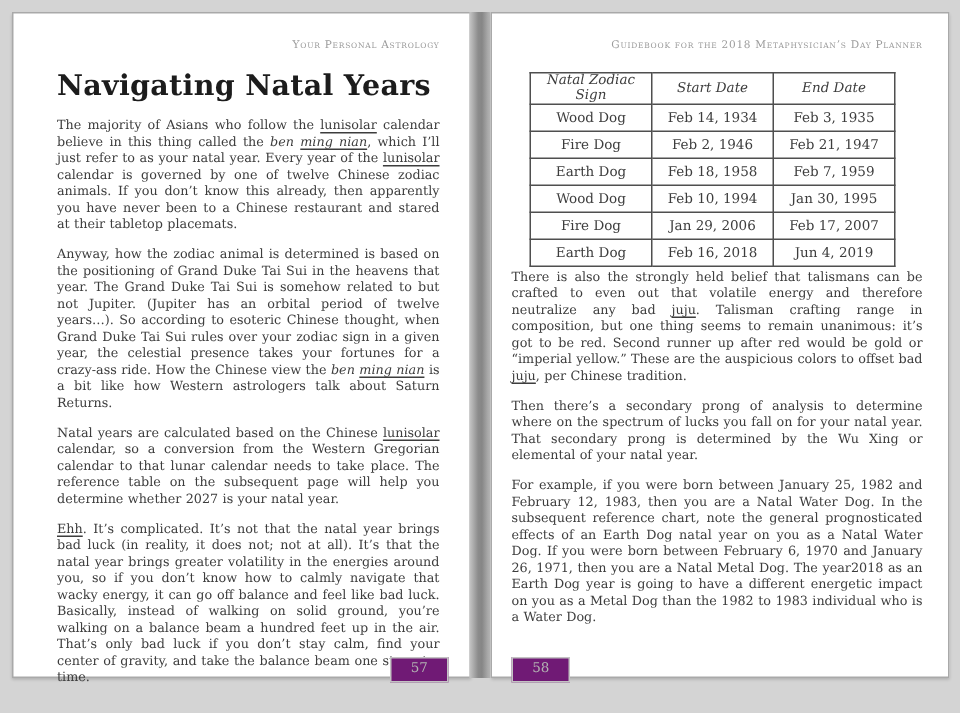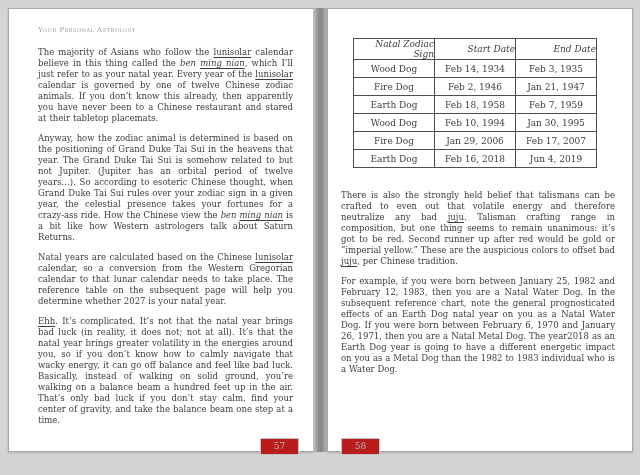--- a/index.html
+++ b/index.html
@@ -17,21 +17,21 @@
     box-sizing:border-box;
     box-shadow:0 1px 2px rgba(0,0,0,.18);
   }
   .page-left{left:8px;width:306px;padding:17px 20px 0 29px;}
   .page-right{left:327px;width:306px;padding:17px 17px 0 13px;}
   .spine{
     position:absolute;left:313px;top:8px;width:15px;height:444px;
     background:linear-gradient(90deg,#c6c6c6 0%,#8c8c8c 38%,#868686 55%,#c2c2c2 100%);
   }
   .running-head{
-    text-align:left;
+    text-align:right;
     font-variant:small-caps;
     font-size:7px;letter-spacing:.5px;
     color:#9b9b9b;
     height:10px;
   }
   .chapter-title{
     margin:11px 0 0 0;
     font-size:19px;line-height:21px;
     font-weight:bold;color:#1c1c1c;
     letter-spacing:.2px;
@@ -59,67 +59,69 @@
     table-layout:fixed;
     width:241px;
   }
   table.natal th,table.natal td{
     border:1px solid #4f4f4f;
     width:80px;height:17px;
     text-align:center;vertical-align:middle;
     font-size:9px;color:#3d3d3d;
     padding:0;
   }
-  table.natal th{font-style:italic;font-weight:normal;text-align:right;}
-  .page-right .bodytext{margin-top:22px;}
+  table.natal th{font-style:italic;font-weight:normal;}
+  .page-right .bodytext{margin-top:2px;}
   .pagenum{
     position:absolute;bottom:-4px;
     width:37px;height:15px;line-height:15px;
-    background:#b91c1c;border:1px solid #c3c3c3;
+    background:#701a75;border:1px solid #c3c3c3;
     text-align:center;
     font-size:9px;color:#b2b2b2;
   }
   .pn-right{right:14px;}
   .pn-left{left:13px;}
 </style>
 </head>
 <body>
 
 <div class="page page-left">
   <div class="running-head">Your Personal Astrology</div>
+  <h1 class="chapter-title">Navigating Natal Years</h1>
   <div class="bodytext">
     <p><span>The majority of Asians who follow the </span><span class="sq">lunisolar</span><span> calendar believe in this thing called the </span><span class="it">ben </span><span class="it sq">ming nian</span><span>, which I’ll just refer to as your natal year. Every year of the </span><span class="sq">lunisolar</span><span> calendar is governed by one of twelve Chinese zodiac animals. If you don’t know this already, then apparently you have never been to a Chinese restaurant and stared at their tabletop placemats.</span></p>
     <p><span>Anyway, how the zodiac animal is determined is based on the positioning of Grand Duke Tai Sui in the heavens that year. The Grand Duke Tai Sui is somehow related to but not Jupiter. (Jupiter has an orbital period of twelve years…). So according to esoteric Chinese thought, when Grand Duke Tai Sui rules over your zodiac sign in a given year, the celestial presence takes your fortunes for a crazy-ass ride. How the Chinese view the </span><span class="it">ben </span><span class="it sq">ming nian</span><span> is a bit like how Western astrologers talk about Saturn Returns.</span></p>
     <p><span>Natal years are calculated based on the Chinese </span><span class="sq">lunisolar</span><span> calendar, so a conversion from the Western Gregorian calendar to that lunar calendar needs to take place. The reference table on the subsequent page will help you determine whether 2027 is your natal year.</span></p>
     <p><span class="sq">Ehh</span><span>. It’s complicated. It’s not that the natal year brings bad luck (in reality, it does not; not at all). It’s that the natal year brings greater volatility in the energies around you, so if you don’t know how to calmly navigate that wacky energy, it can go off balance and feel like bad luck. Basically, instead of walking on solid ground, you’re walking on a balance beam a hundred feet up in the air. That’s only bad luck if you don’t stay calm, find your center of gravity, and take the balance beam one step at a time.</span></p>
   </div>
   <div class="pagenum pn-right">57</div>
 </div>
 
 <div class="spine"></div>
 
 <div class="page page-right">
+  <div class="running-head">Guidebook for the 2018 Metaphysician’s Day Planner</div>
   <table class="natal">
     <thead>
         <tr>
           <th>Natal Zodiac Sign</th>
           <th>Start Date</th>
           <th>End Date</th>
         </tr>
       </thead>
     <tbody>
         <tr>
           <td>Wood Dog</td>
           <td>Feb 14, 1934</td>
           <td>Feb 3, 1935</td>
         </tr>
         <tr>
           <td>Fire Dog</td>
           <td>Feb 2, 1946</td>
-          <td>Jan 21, 1947</td>
+          <td>Feb 21, 1947</td>
         </tr>
         <tr>
           <td>Earth Dog</td>
           <td>Feb 18, 1958</td>
           <td>Feb 7, 1959</td>
         </tr>
         <tr>
           <td>Wood Dog</td>
           <td>Feb 10, 1994</td>
           <td>Jan 30, 1995</td>
@@ -131,16 +133,17 @@
         </tr>
         <tr>
           <td>Earth Dog</td>
           <td>Feb 16, 2018</td>
           <td>Jun 4, 2019</td>
         </tr>
       </tbody>
   </table>
   <div class="bodytext">
     <p><span>There is also the strongly held belief that talismans can be crafted to even out that volatile energy and therefore neutralize any bad </span><span class="sq">juju</span><span>. Talisman crafting range in composition, but one thing seems to remain unanimous: it’s got to be red. Second runner up after red would be gold or “imperial yellow.” These are the auspicious colors to offset bad </span><span class="sq">juju</span><span>, per Chinese tradition.</span></p>
+    <p><span>Then there’s a secondary prong of analysis to determine where on the spectrum of lucks you fall on for your natal year. That secondary prong is determined by the Wu Xing or elemental of your natal year.</span></p>
     <p><span>For example, if you were born between January 25, 1982 and February 12, 1983, then you are a Natal Water Dog. In the subsequent reference chart, note the general prognosticated effects of an Earth Dog natal year on you as a Natal Water Dog. If you were born between February 6, 1970 and January 26, 1971, then you are a Natal Metal Dog. The year2018 as an Earth Dog year is going to have a different energetic impact on you as a Metal Dog than the 1982 to 1983 individual who is a Water Dog.</span></p>
   </div>
   <div class="pagenum pn-left">58</div>
 </div>
 
 </body></html>

